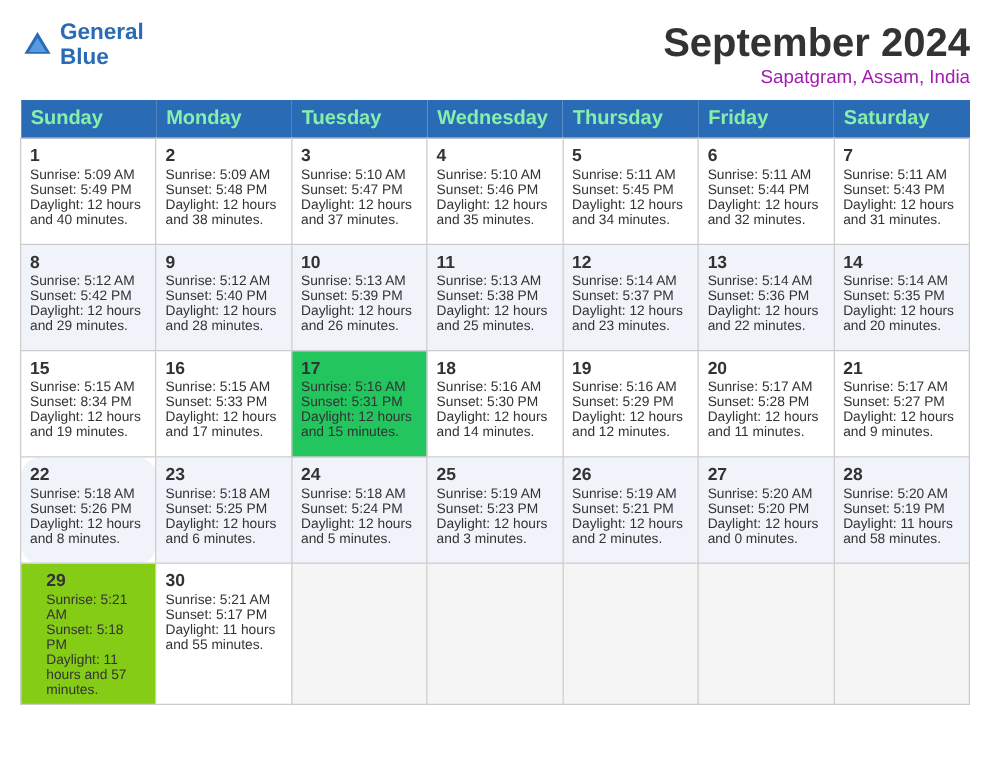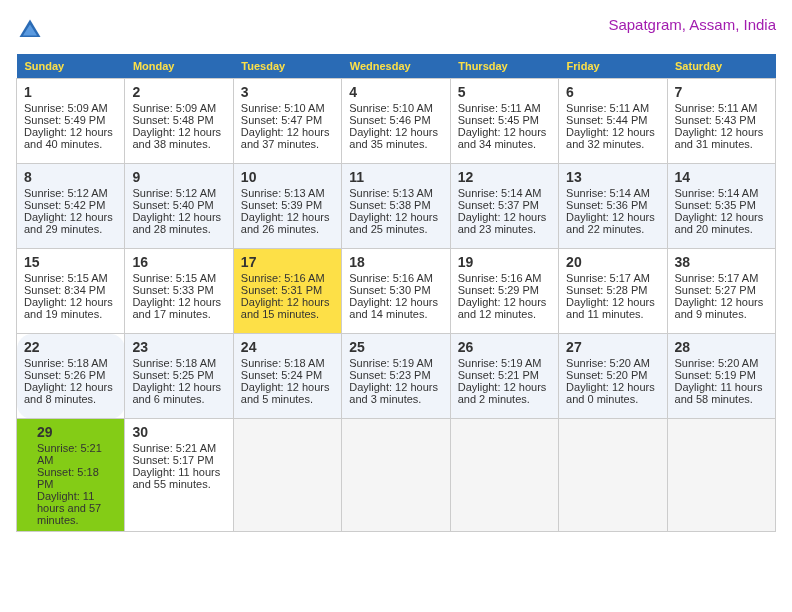--- a/index.html
+++ b/index.html
@@ -46,24 +46,24 @@
       font-size: 15px;
       color: #a21caf;
     }
     table {
       width: 100%;
       border-collapse: collapse;
       table-layout: fixed;
     }
     th {
       background: #2a6bb5;
-      color: #fde047;
+      color: #86efac;
       text-align: left;
       padding: 6px 8px;
-      font-size: 11px;
+      font-size: 16px;
       font-weight: bold;
     }
     td {
       border: 1px solid #ccc;
       vertical-align: top;
       padding: 5px 7px;
       font-size: 11px;
       color: #333;
       height: 85px;
       background: #fff;
@@ -86,22 +86,27 @@
   </style>
 </head>
 <body>
 
 <div class="header">
   <div class="logo">
     <svg class="logo-icon" viewBox="0 0 40 40">
       <polygon points="20,5 35,30 5,30" fill="#2a6bb5"></polygon>
       <polygon points="20,12 30,28 10,28" fill="#5a9ae0"></polygon>
     </svg>
+    <div class="logo-text">
+      <div><span>General</span></div>
+      <div><span style="color:#2a6bb5">Blue</span></div>
+    </div>
   </div>
   <div class="title-area">
+    <div class="month-title">September 2024</div>
     <div class="location">Sapatgram, Assam, India</div>
   </div>
 </div>
 
 <table>
   <thead>
     <tr>
     <th>Sunday</th>
         <th>Monday</th>
         <th>Tuesday</th>
@@ -206,21 +211,21 @@
         <span>Sunrise: 5:15 AM</span><br>
         <span>Sunset: 8:34 PM</span><br>
         <span>Daylight: 12 hours and 19 minutes.</span>
       </td>
         <td style="background: rgb(255, 255, 255);">
         <span class="day-num">16</span>
         <span>Sunrise: 5:15 AM</span><br>
         <span>Sunset: 5:33 PM</span><br>
         <span>Daylight: 12 hours and 17 minutes.</span>
       </td>
-        <td style="background: #fde047;">
+        <td style="background: #22c55e;">
         <span class="day-num">17</span>
         <span>Sunrise: 5:16 AM</span><br>
         <span>Sunset: 5:31 PM</span><br>
         <span>Daylight: 12 hours and 15 minutes.</span>
       </td>
         <td style="background: rgb(255, 255, 255);">
         <span class="day-num">18</span>
         <span>Sunrise: 5:16 AM</span><br>
         <span>Sunset: 5:30 PM</span><br>
         <span>Daylight: 12 hours and 14 minutes.</span>
@@ -231,21 +236,21 @@
         <span>Sunset: 5:29 PM</span><br>
         <span>Daylight: 12 hours and 12 minutes.</span>
       </td>
         <td style="background: rgb(255, 255, 255);">
         <span class="day-num">20</span>
         <span>Sunrise: 5:17 AM</span><br>
         <span>Sunset: 5:28 PM</span><br>
         <span>Daylight: 12 hours and 11 minutes.</span>
       </td>
         <td style="background: rgb(255, 255, 255);">
-        <span class="day-num">38</span>
+        <span class="day-num">21</span>
         <span>Sunrise: 5:17 AM</span><br>
         <span>Sunset: 5:27 PM</span><br>
         <span>Daylight: 12 hours and 9 minutes.</span>
       </td>
       </tr>
       <tr>
         <td style="background: rgb(240, 244, 250); border-radius: 15px;">
         <span class="day-num">22</span>
         <span>Sunrise: 5:18 AM</span><br>
         <span>Sunset: 5:26 PM</span><br>

